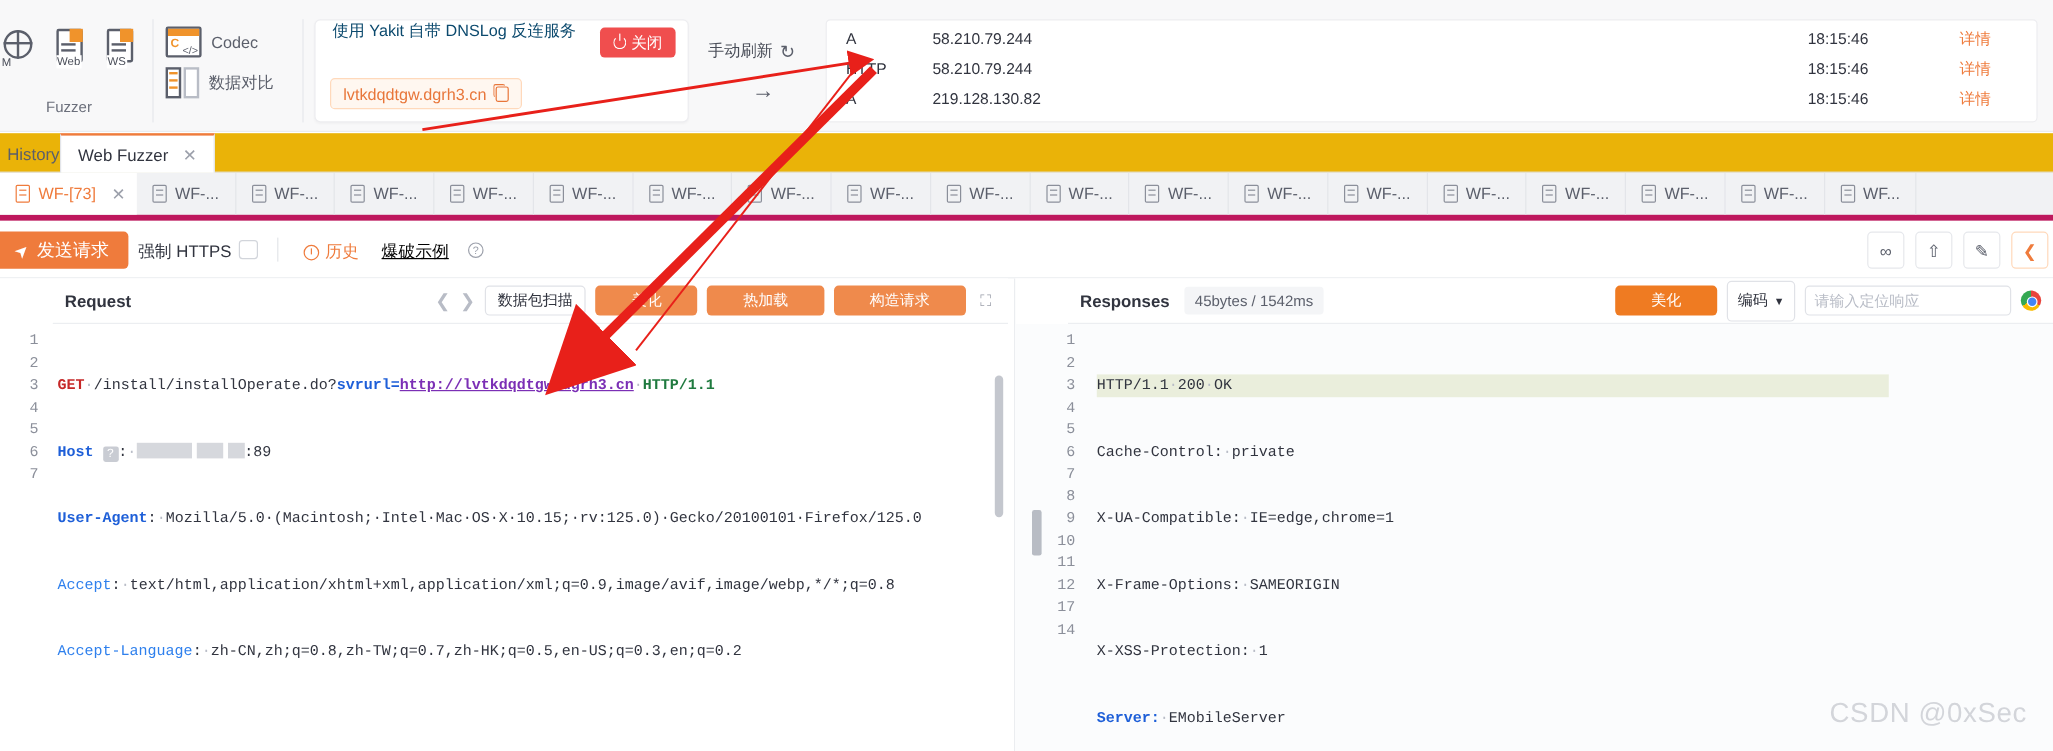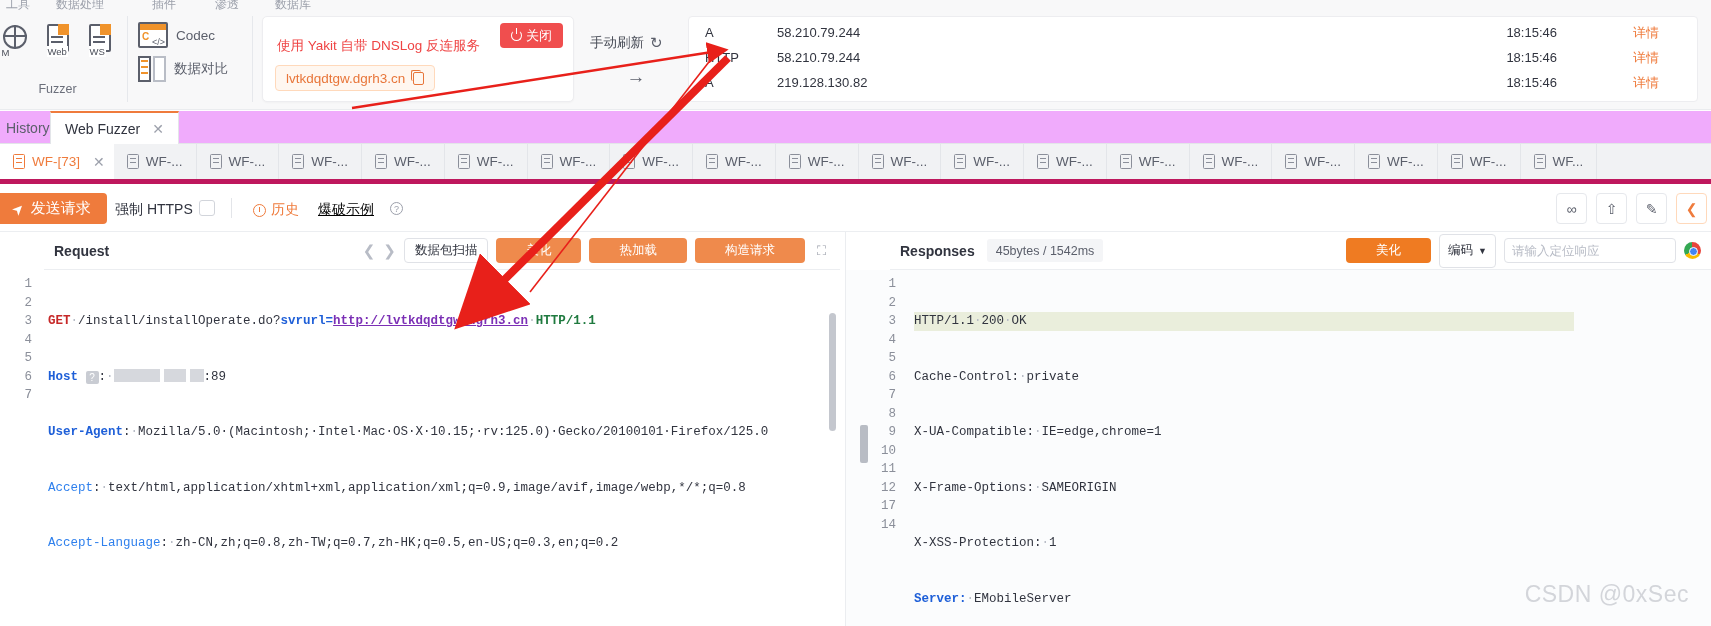--- a/index.html
+++ b/index.html
@@ -73,21 +73,21 @@
   .mini-row{ display:flex; align-items:center; gap:8px; height:34px; }
   .mini-row .lbl{ font-size:13.5px; color:#5b5f6b; }
 
   
   .dnslog-card{
     position:absolute; left:262px; top:16px; width:312px; height:86px;
     background:#fff; border:1px solid #ededf0; border-radius:5px;
     box-shadow:0 1px 2px rgba(0,0,0,.03);
   }
   .dnslog-title{
-    position:absolute; left:14px; top:20px; font-size:13.5px; color:#ef4444;
+    position:absolute; left:14px; top:0; font-size:13.5px; color:#0c4a6e;
   }
   .btn-close-dns{
     position:absolute; right:10px; top:6px; height:25px; padding:0 11px;
     background:#f04e4e; color:#fff; border:none; border-radius:4px;
     font-size:13px; display:flex; align-items:center; gap:4px; cursor:pointer;
     font-family:"Liberation Sans",sans-serif;
   }
   .power-glyph{
     width:11px;height:11px;border:1.6px solid #fff;border-radius:50%;
     border-top-color:transparent; position:relative; display:inline-block;
@@ -120,21 +120,21 @@
   }
   .dns-row{ display:flex; align-items:center; height:19px; margin-top:6px; font-size:13px; color:#31343f;}
   .dns-row .c-type{ width:88px; padding-left:16px;}
   .dns-row .c-ip{ width:600px; }
   .dns-row .c-time{ width:180px; text-align:right; color:#31343f;}
   .dns-row .c-act{ width:120px; text-align:right; padding-right:18px; color:#ef7b3c; cursor:pointer;}
 
   
   .maintabs{
     position:absolute; left:0; top:111px; width:1711px; height:33px;
-    background:#f0abfc; border-bottom:1px solid #e3e5e9;text-align:center;
+    background:#eab308; border-bottom:1px solid #e3e5e9;text-align:center;
   }
   .maintab{
     position:absolute; top:0; height:33px; display:flex; align-items:center;
     padding:0 14px; font-size:14px; color:#5b5f6b; cursor:pointer;
   }
   .maintab.hist{ left:-8px; color:#5b5f6b; }
   .maintab.active{
     left:50px; background:#fff; color:#31343f; border-top:2.5px solid #ef7b3c;
     border-left:1px solid #e3e5e9; border-right:1px solid #e3e5e9;
   }
@@ -288,27 +288,20 @@
     font-family:"Liberation Sans",sans-serif; letter-spacing:.5px;
   }
 </style>
 </head>
 <body>
 
 <div class="app">
 
   <div class="ribbon">
 
-    <div class="ribbon-top-strip">
-      <span class="strip-item" style="left:6px;">工具</span>
-      <span class="strip-item" style="left:56px;">数据处理</span>
-      <span class="strip-item" style="left:152px;">插件</span>
-      <span class="strip-item" style="left:215px;">渗透</span>
-      <span class="strip-item" style="left:275px;">数据库</span>
-    </div>
 
     <div class="ribbon-group" style="left:-12px; width:140px;">
       <div class="grp-icons">
         <div class="ico-globe">
           <div class="circ"></div>
             <div class="mer"></div>
             <div class="par"></div>
           <div style="position:absolute;left:1px;bottom:-2px;font-size:9.5px;color:#4a4e59;">M</div>
         </div>
         <div class="ico-doc">

